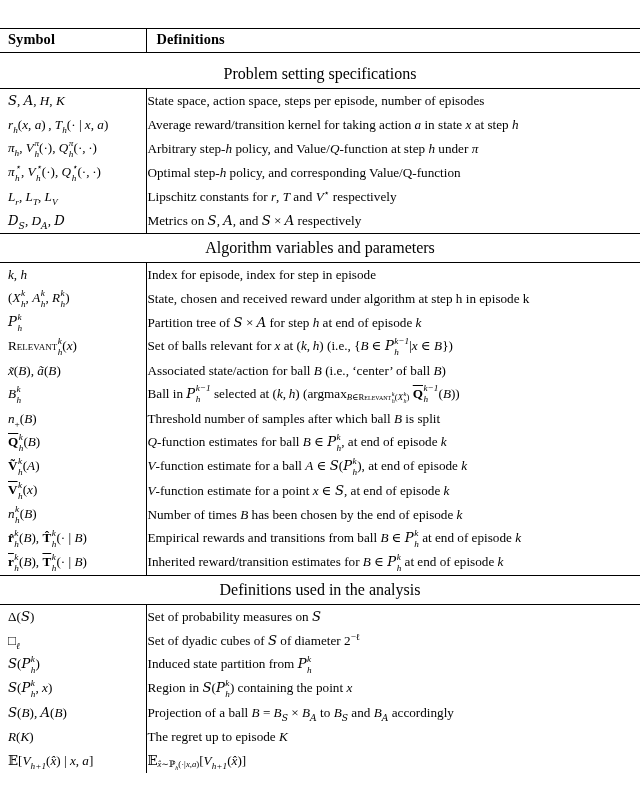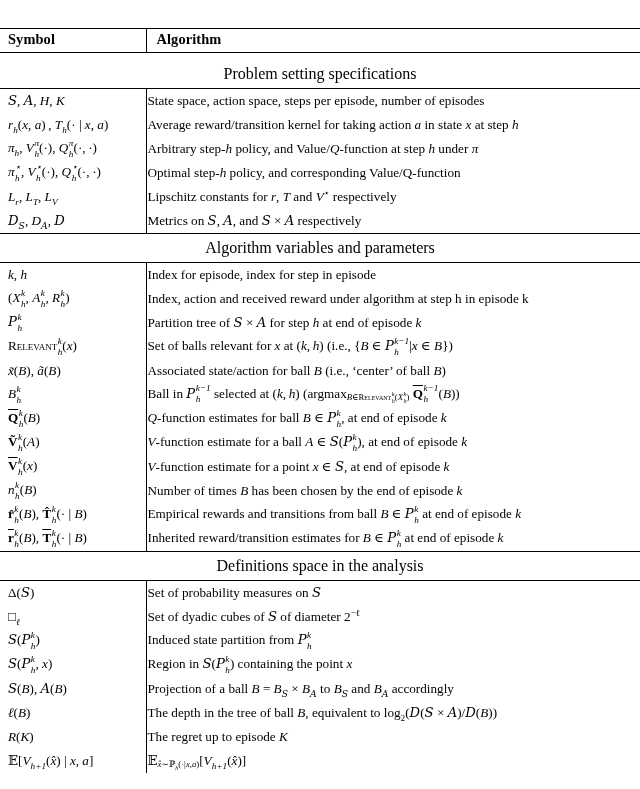--- a/index.html
+++ b/index.html
@@ -122,21 +122,21 @@
 
   <table class="notation">
     <colgroup>
         <col class="sym">
         <col class="def">
       </colgroup>
     <tbody>
 
       <tr>
         <th class="h-sym">Symbol</th>
-        <th class="h-def">Algorithm</th>
+        <th class="h-def">Definitions</th>
       </tr>
 
       <tr class="gap">
           <td colspan="2"></td>
         </tr>
 
       <tr class="first-section">
         <td class="section" colspan="2">Problem setting specifications</td>
       </tr>
 
@@ -174,21 +174,21 @@
         <td class="section" colspan="2">Algorithm variables and parameters</td>
       </tr>
 
       <tr>
         <td class="c-sym"><span class="mi">k</span><span class="mup">,&nbsp;</span><span class="mi">h</span></td>
         <td class="c-def">Index for episode, index for step in episode</td>
       </tr>
 
       <tr>
         <td class="c-sym"><span class="mup">(</span><span class="mi">X</span><span class="ss"><span class="top">k</span><span class="bot">h</span></span><span class="mup">,&nbsp;</span><span class="mi">A</span><span class="ss"><span class="top">k</span><span class="bot">h</span></span><span class="mup">,&nbsp;</span><span class="mi">R</span><span class="ss"><span class="top">k</span><span class="bot">h</span></span><span class="mup">)</span></td>
-        <td class="c-def">Index, action and received reward under algorithm at step h in episode k</td>
+        <td class="c-def">State, chosen and received reward under algorithm at step h in episode k</td>
       </tr>
 
       <tr>
         <td class="c-sym"><span class="cal">P</span><span class="ss"><span class="top">k</span><span class="bot">h</span></span></td>
         <td class="c-def">Partition tree of <span class="cal">S</span> × <span class="cal">A</span> for step <span class="mi">h</span> at end of episode <span class="mi">k</span></td>
       </tr>
 
       <tr>
         <td class="c-sym"><span class="sc">Relevant</span><span class="ss"><span class="top">k</span><span class="bot">h</span></span><span class="mup">(</span><span class="mi">x</span><span class="mup">)</span></td>
         <td class="c-def">Set of balls relevant for <span class="mi">x</span> at (<span class="mi">k</span>, <span class="mi">h</span>) (i.e., {<span class="mi">B</span> ∈ <span class="cal">P</span><span class="ss"><span class="top">k−1</span><span class="bot">h</span></span>|<span class="mi">x</span> ∈ <span class="mi">B</span>})</td>
@@ -197,20 +197,24 @@
       <tr>
         <td class="c-sym"><span class="mi">x̃</span><span class="mup">(</span><span class="mi">B</span><span class="mup">), </span><span class="mi">ã</span><span class="mup">(</span><span class="mi">B</span><span class="mup">)</span></td>
         <td class="c-def">Associated state/action for ball <span class="mi">B</span> (i.e., ‘center’ of ball <span class="mi">B</span>)</td>
       </tr>
 
       <tr>
         <td class="c-sym"><span class="mi">B</span><span class="ss"><span class="top">k</span><span class="bot">h</span></span></td>
         <td class="c-def">Ball in <span class="cal">P</span><span class="ss"><span class="top">k−1</span><span class="bot">h</span></span> selected at (<span class="mi">k</span>, <span class="mi">h</span>) (argmax<span class="tiny" style="vertical-align:-0.3em"><span class="mi">B</span>∈<span class="sc">Relevant</span><span class="ss"><span class="top">k</span><span class="bot">h</span></span>(<span class="mi">X</span><span class="ss"><span class="top">k</span><span class="bot">h</span></span>)</span> <span class="bf ovl">Q</span><span class="ss"><span class="top">k−1</span><span class="bot">h</span></span>(<span class="mi">B</span>))</td>
       </tr>
 
+      <tr>
+        <td class="c-sym"><span class="mi">n</span><sub class="m" style="font-style:normal">+</sub><span class="mup">(</span><span class="mi">B</span><span class="mup">)</span></td>
+        <td class="c-def">Threshold number of samples after which ball <span class="mi">B</span> is split</td>
+      </tr>
 
       <tr>
         <td class="c-sym"><span class="bf ovl">Q</span><span class="ss"><span class="top">k</span><span class="bot">h</span></span><span class="mup">(</span><span class="mi">B</span><span class="mup">)</span></td>
         <td class="c-def"><span class="mi">Q</span>-function estimates for ball <span class="mi">B</span> ∈ <span class="cal">P</span><span class="ss"><span class="top">k</span><span class="bot">h</span></span>, at end of episode <span class="mi">k</span></td>
       </tr>
 
       <tr>
         <td class="c-sym"><span class="bf">Ṽ</span><span class="ss"><span class="top">k</span><span class="bot">h</span></span><span class="mup">(</span><span class="mi">A</span><span class="mup">)</span></td>
         <td class="c-def"><span class="mi">V</span>-function estimate for a ball <span class="mi">A</span> ∈ <span class="cal">S</span>(<span class="cal">P</span><span class="ss"><span class="top">k</span><span class="bot">h</span></span>), at end of episode <span class="mi">k</span></td>
       </tr>
@@ -229,21 +233,21 @@
         <td class="c-sym"><span class="bf">r̂</span><span class="ss"><span class="top">k</span><span class="bot">h</span></span><span class="mup">(</span><span class="mi">B</span><span class="mup">), </span><span class="bf">T̂</span><span class="ss"><span class="top">k</span><span class="bot">h</span></span><span class="mup">(·&nbsp;|&nbsp;</span><span class="mi">B</span><span class="mup">)</span></td>
         <td class="c-def">Empirical rewards and transitions from ball <span class="mi">B</span> ∈ <span class="cal">P</span><span class="ss"><span class="top">k</span><span class="bot">h</span></span> at end of episode <span class="mi">k</span></td>
       </tr>
 
       <tr>
         <td class="c-sym"><span class="bf ovl">r</span><span class="ss"><span class="top">k</span><span class="bot">h</span></span><span class="mup">(</span><span class="mi">B</span><span class="mup">), </span><span class="bf ovl">T</span><span class="ss"><span class="top">k</span><span class="bot">h</span></span><span class="mup">(·&nbsp;|&nbsp;</span><span class="mi">B</span><span class="mup">)</span></td>
         <td class="c-def">Inherited reward/transition estimates for <span class="mi">B</span> ∈ <span class="cal">P</span><span class="ss"><span class="top">k</span><span class="bot">h</span></span> at end of episode <span class="mi">k</span></td>
       </tr>
 
       <tr>
-        <td class="section" colspan="2">Definitions space in the analysis</td>
+        <td class="section" colspan="2">Definitions used in the analysis</td>
       </tr>
 
       <tr>
         <td class="c-sym"><span class="mup">Δ(</span><span class="cal">S</span><span class="mup">)</span></td>
         <td class="c-def">Set of probability measures on <span class="cal">S</span></td>
       </tr>
 
       <tr>
         <td class="c-sym"><span class="mup">□</span><sub class="m">ℓ</sub></td>
         <td class="c-def">Set of dyadic cubes of <span class="cal">S</span> of diameter 2<sup class="m" style="font-style:normal">−ℓ</sup></td>
@@ -258,24 +262,20 @@
         <td class="c-sym"><span class="cal">S</span><span class="mup">(</span><span class="cal">P</span><span class="ss"><span class="top">k</span><span class="bot">h</span></span><span class="mup">,&nbsp;</span><span class="mi">x</span><span class="mup">)</span></td>
         <td class="c-def">Region in <span class="cal">S</span>(<span class="cal">P</span><span class="ss"><span class="top">k</span><span class="bot">h</span></span>) containing the point <span class="mi">x</span></td>
       </tr>
 
       <tr>
         <td class="c-sym"><span class="cal">S</span><span class="mup">(</span><span class="mi">B</span><span class="mup">), </span><span class="cal">A</span><span class="mup">(</span><span class="mi">B</span><span class="mup">)</span></td>
         <td class="c-def">Projection of a ball <span class="mi">B</span> = <span class="mi">B</span><sub class="m"><span class="cal">S</span></sub> × <span class="mi">B</span><sub class="m"><span class="cal">A</span></sub> to <span class="mi">B</span><sub class="m"><span class="cal">S</span></sub> and <span class="mi">B</span><sub class="m"><span class="cal">A</span></sub> accordingly</td>
       </tr>
 
 
-      <tr>
-        <td class="c-sym"><span class="mi">ℓ</span><span class="mup">(</span><span class="mi">B</span><span class="mup">)</span></td>
-        <td class="c-def">The depth in the tree of ball <span class="mi">B</span>, equivalent to log<sub class="m" style="font-style:normal">2</sub>(<span class="cal">D</span>(<span class="cal">S</span> × <span class="cal">A</span>)/<span class="cal">D</span>(<span class="mi">B</span>))</td>
-      </tr>
 
       <tr>
         <td class="c-sym"><span class="mi">R</span><span class="mup">(</span><span class="mi">K</span><span class="mup">)</span></td>
         <td class="c-def">The regret up to episode <span class="mi">K</span></td>
       </tr>
 
       <tr>
         <td class="c-sym"><span class="bb">𝔼</span><span class="mup">[</span><span class="mi">V</span><sub class="m">h+1</sub><span class="mup">(</span><span class="mi">x̂</span><span class="mup">)&nbsp;|&nbsp;</span><span class="mi">x</span><span class="mup">,&nbsp;</span><span class="mi">a</span><span class="mup">]</span></td>
         <td class="c-def"><span class="bb">𝔼</span><span class="tiny" style="vertical-align:-0.3em"><span class="mi">x̂</span>∼<span class="bb">ℙ</span><sub class="m">h</sub>(·|<span class="mi">x</span>,<span class="mi">a</span>)</span><span class="mup">[</span><span class="mi">V</span><sub class="m">h+1</sub><span class="mup">(</span><span class="mi">x̂</span><span class="mup">)]</span></td>
       </tr>

